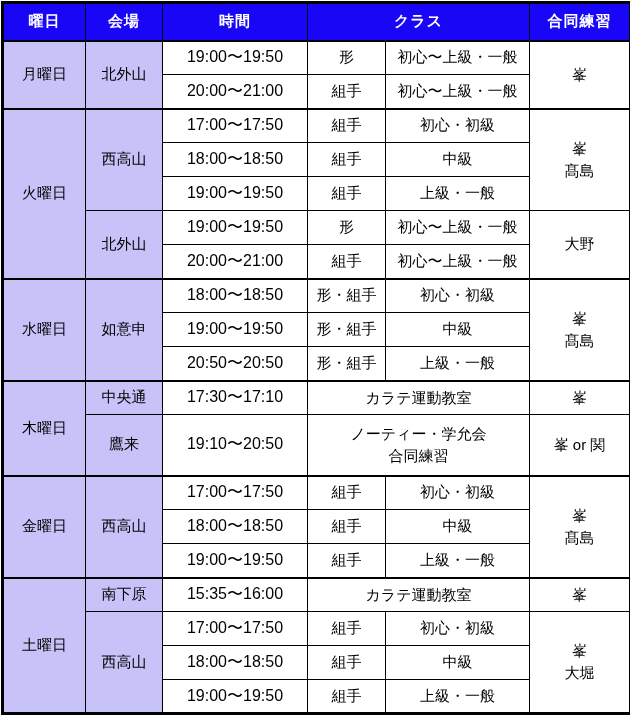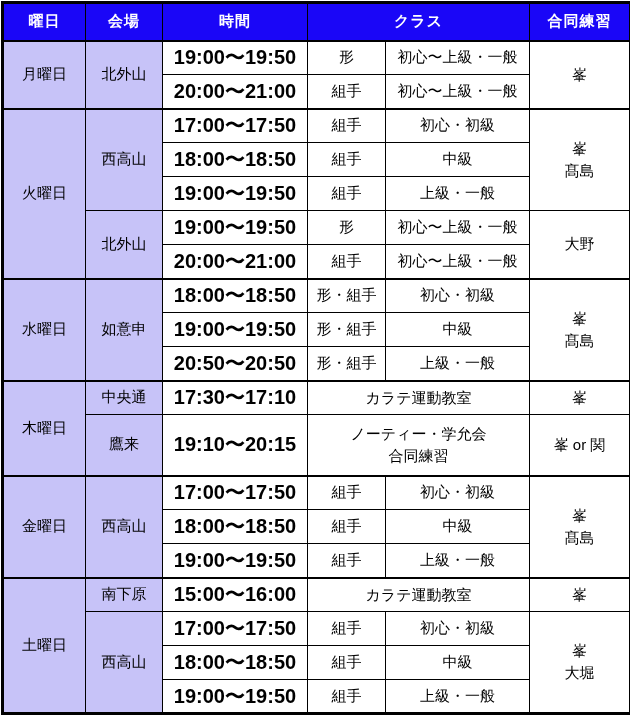--- a/index.html
+++ b/index.html
@@ -38,22 +38,21 @@
     border-bottom: 2px solid var(--border, #000);
     letter-spacing: 1px;
   }
   tbody tr { height: 34px; }
   tbody tr.tall { height: 61px; }
   td.day, td.venue {
     background: var(--day-venue-bg, #c7c3f8);
     margin-top: 44px;
   }
   td.time {
-    font-size: 20px;
-    font-weight: bold;
+    font-size: 16px;
   }
   td.instructor, td.class-merged {
     white-space: pre-line;
     line-height: 1.45;
   }
   tbody tr.day-start td { border-top: 2px solid var(--border, #000); }
   tbody tr.session-cont td { border-top: 1px dotted var(--border, #000); }
 </style>
 </head>
 <body>
@@ -143,21 +142,21 @@
         </tr>
         <tr class="day-start">
           <td class="day" rowspan="2">木曜日</td>
           <td class="venue" rowspan="1">中央通</td>
           <td class="time">17:30〜17:10</td>
           <td class="class-merged" colspan="2">カラテ運動教室</td>
           <td class="instructor" rowspan="1">峯</td>
         </tr>
         <tr class="tall venue-start">
           <td class="venue" rowspan="1">鷹来</td>
-          <td class="time">19:10〜20:15</td>
+          <td class="time">19:10〜20:50</td>
           <td class="class-merged" colspan="2">ノーティー・学允会
 合同練習</td>
           <td class="instructor" rowspan="1">峯 or 関</td>
         </tr>
         <tr class="day-start">
           <td class="day" rowspan="3">金曜日</td>
           <td class="venue" rowspan="3">西高山</td>
           <td class="time">17:00〜17:50</td>
           <td class="class-type">組手</td>
           <td class="class-level">初心・初級</td>
@@ -170,21 +169,21 @@
           <td class="class-level">中級</td>
         </tr>
         <tr class="session-cont">
           <td class="time">19:00〜19:50</td>
           <td class="class-type">組手</td>
           <td class="class-level">上級・一般</td>
         </tr>
         <tr class="day-start">
           <td class="day" rowspan="4">土曜日</td>
           <td class="venue" rowspan="1">南下原</td>
-          <td class="time">15:00〜16:00</td>
+          <td class="time">15:35〜16:00</td>
           <td class="class-merged" colspan="2">カラテ運動教室</td>
           <td class="instructor" rowspan="1">峯</td>
         </tr>
         <tr class="venue-start">
           <td class="venue" rowspan="3">西高山</td>
           <td class="time">17:00〜17:50</td>
           <td class="class-type">組手</td>
           <td class="class-level">初心・初級</td>
           <td class="instructor" rowspan="3">峯
 大堀</td>

